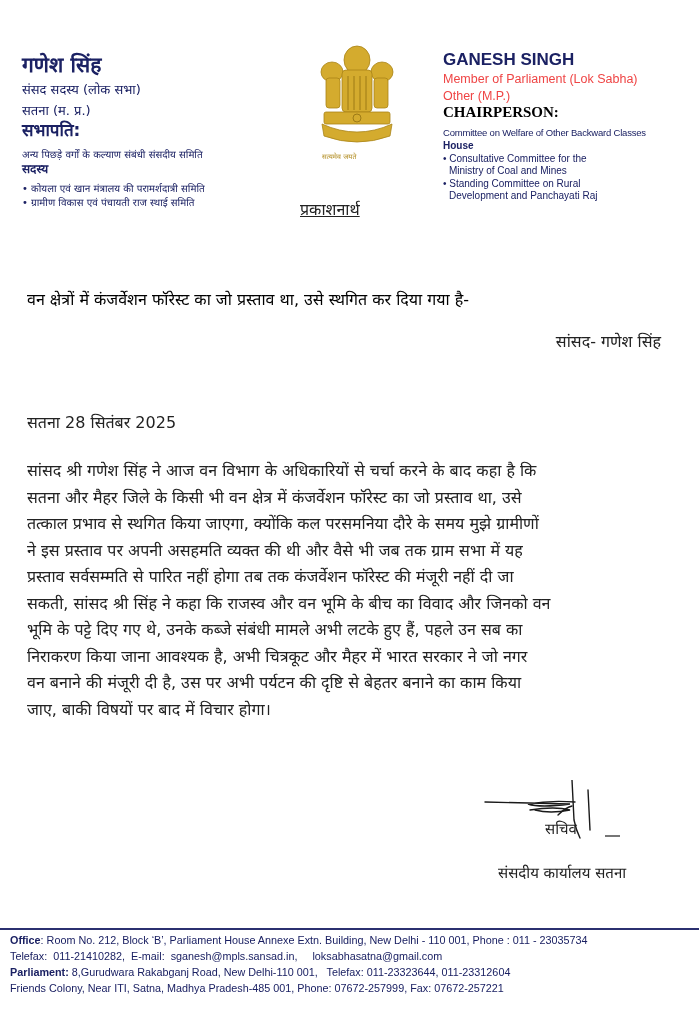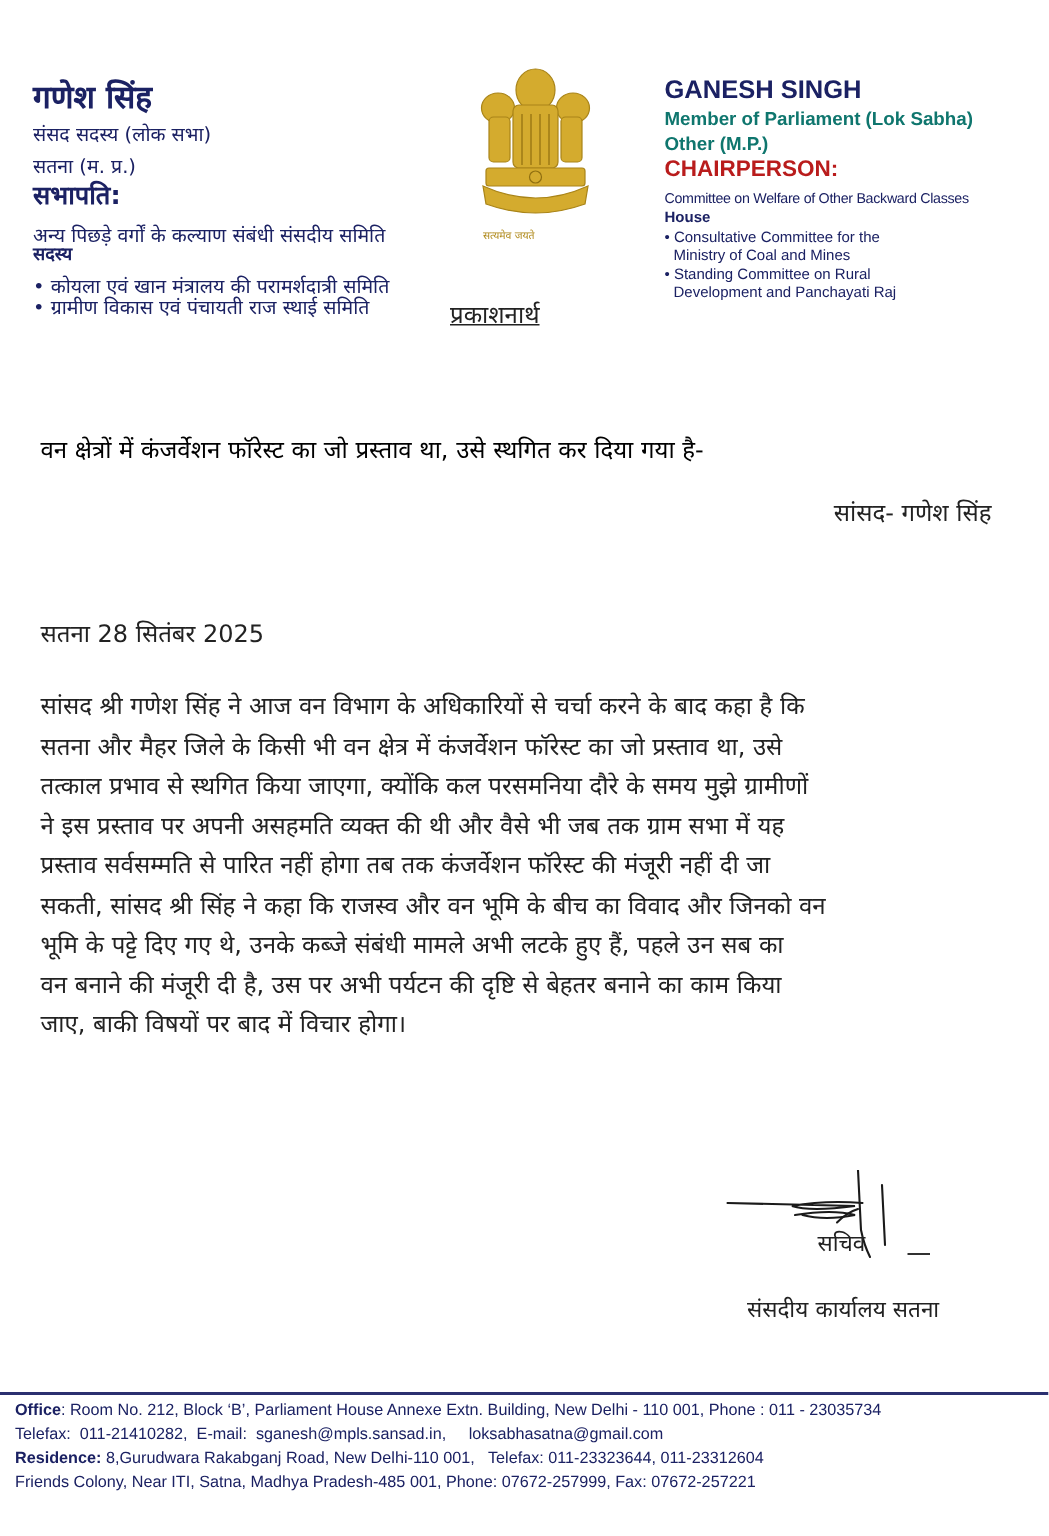--- a/index.html
+++ b/index.html
@@ -5,26 +5,26 @@
   html, body { margin:0; padding:0; }
   body {
     width:699px; height:1024px; background:#ffffff; position:relative; overflow:hidden;
     font-family:"DejaVu Sans", sans-serif; color:#1a1a1a;
   }
   .abs { position:absolute; }
   
   .hi-name { left:22px; top:50px; font-size:21px; font-weight:bold; color:#1b2163; white-space:nowrap; }
   .hi-line { left:22px; font-size:13px; color:#1b2163; white-space:nowrap; }
   .hi-head { left:22px; font-size:17px; font-weight:bold; color:#1b2163; white-space:nowrap; }
-  .hi-small { left:22px; font-size:13px; color:#1b2163; white-space:nowrap; }
+  .hi-small { left:22px; font-size:10px; color:#1b2163; white-space:nowrap; }
   .hi-sub { left:22px; font-size:12px; font-weight:bold; color:#1b2163; white-space:nowrap; }
   
   .en-name { left:443px; top:50px; font-family:"Liberation Sans", sans-serif; font-size:17px; font-weight:bold; color:#1b2163; white-space:nowrap; }
-  .en-line { left:443px; font-family:"Liberation Sans", sans-serif; font-size:12.5px; color:#0f766e; white-space:nowrap;font-weight:bold; }
-  .en-head { left:443px; font-family:Liberation Sans, sans-serif; font-size:15px; font-weight:bold; color:#b91c1c; white-space:nowrap; }
+  .en-line { left:443px; font-family:"Liberation Sans", sans-serif; font-size:12.5px; color:#ef4444; white-space:nowrap; }
+  .en-head { left:443px; font-family:Liberation Serif, serif; font-size:15px; font-weight:bold; color:#000000; white-space:nowrap; }
   .en-small { left:443px; font-family:"Liberation Sans", sans-serif; font-size:9.5px; color:#1b2163; white-space:nowrap; letter-spacing:-0.2px; }
   .en-member { left:443px; font-family:"Liberation Sans", sans-serif; font-size:10px; font-weight:bold; color:#1b2163; white-space:nowrap; }
   .en-bullet { left:443px; font-family:"Liberation Sans", sans-serif; font-size:10px; color:#1b2163; line-height:12px; white-space:nowrap; }
   
   .emblem { left:312px; top:40px; width:90px; height:110px; }
   .motto { left:322px; top:152px; font-size:7px; color:#b08a1c; white-space:nowrap; }
   .release { left:300px; top:198px; font-size:16px; color:#222; text-decoration:underline; white-space:nowrap; }
   
   .headline { left:27px; top:288px; font-size:16px; color:#000000; white-space:nowrap; }
   .byline { right:38px; top:330px; font-size:16px; color:#222; white-space:nowrap; }
@@ -92,34 +92,35 @@
 <div class="abs byline">सांसद- गणेश सिंह</div>
 <div class="abs dateline">सतना 28 सितंबर 2025</div>
 <div class="abs para">
   <span>सांसद श्री गणेश सिंह ने आज वन विभाग के अधिकारियों से चर्चा करने के बाद कहा है कि</span>
   <span>सतना और मैहर जिले के किसी भी वन क्षेत्र में कंजर्वेशन फॉरेस्ट का जो प्रस्ताव था, उसे</span>
   <span>तत्काल प्रभाव से स्थगित किया जाएगा, क्योंकि कल परसमनिया दौरे के समय मुझे ग्रामीणों</span>
   <span>ने इस प्रस्ताव पर अपनी असहमति व्यक्त की थी और वैसे भी जब तक ग्राम सभा में यह</span>
   <span>प्रस्ताव सर्वसम्मति से पारित नहीं होगा तब तक कंजर्वेशन फॉरेस्ट की मंजूरी नहीं दी जा</span>
   <span>सकती, सांसद श्री सिंह ने कहा कि राजस्व और वन भूमि के बीच का विवाद और जिनको वन</span>
   <span>भूमि के पट्टे दिए गए थे, उनके कब्जे संबंधी मामले अभी लटके हुए हैं, पहले उन सब का</span>
+  <span>निराकरण किया जाना आवश्यक है, अभी चित्रकूट और मैहर में भारत सरकार ने जो नगर</span>
   <span>वन बनाने की मंजूरी दी है, उस पर अभी पर्यटन की दृष्टि से बेहतर बनाने का काम किया</span>
   <span>जाए, बाकी विषयों पर बाद में विचार होगा।</span>
 </div>
 
 <svg class="abs sig" viewBox="0 0 140 60">
   <g fill="none" stroke="#1a1a1a" stroke-width="1.4" stroke-linecap="round">
     <path d="M5 22 L90 24 Q60 28 48 24 Q70 20 95 22"></path>
     <path d="M50 30 Q75 26 90 30 Q70 34 55 30"></path>
     <path d="M92 0 L94 40 Q96 50 100 58"></path>
     <path d="M108 10 L110 50"></path>
     <path d="M78 35 Q85 28 92 26"></path>
   </g>
   <line x1="125" y1="56" x2="140" y2="56" stroke="#1a1a1a" stroke-width="1.2"></line>
 </svg>
 <div class="abs secretary">सचिव</div>
 <div class="abs office">संसदीय कार्यालय सतना</div>
 
 <div class="abs rule"></div>
 <div class="abs foot" style="top:934px"><b>Office</b><span>: Room No. 212, Block ‘B’, Parliament House Annexe Extn. Building, New Delhi - 110 001, Phone : 011 - 23035734</span></div>
 <div class="abs foot" style="top:950px; white-space:pre">Telefax:  011-21410282,  E-mail:  sganesh@mpls.sansad.in,     loksabhasatna@gmail.com</div>
-<div class="abs foot" style="top:966px; white-space:pre"><b>Residence:</b><span> 8,Gurudwara Rakabganj Road, New Delhi-110 001,   Telefax: 011-23323644, 011-23312604</span></div>
+<div class="abs foot" style="top:966px; white-space:pre"><b>Parliament:</b><span> 8,Gurudwara Rakabganj Road, New Delhi-110 001,   Telefax: 011-23323644, 011-23312604</span></div>
 <div class="abs foot" style="top:982px">Friends Colony, Near ITI, Satna, Madhya Pradesh-485 001, Phone: 07672-257999, Fax: 07672-257221</div>
 
 </body></html>

